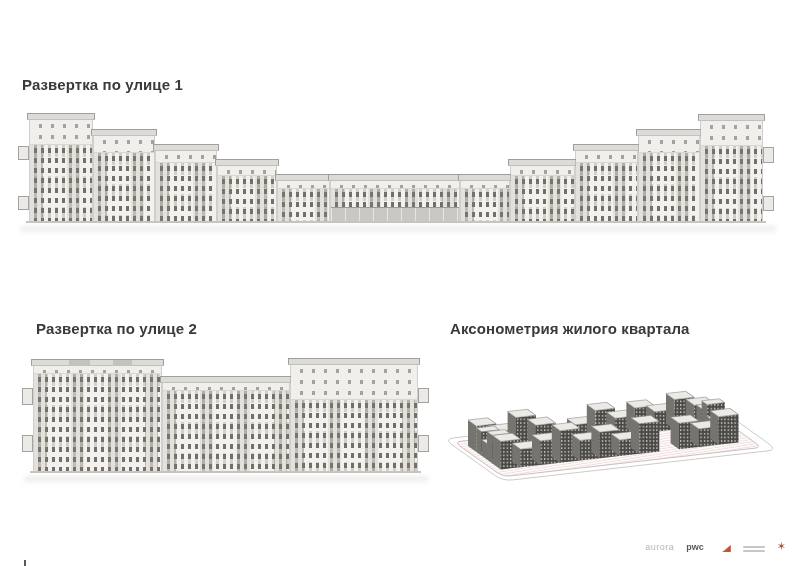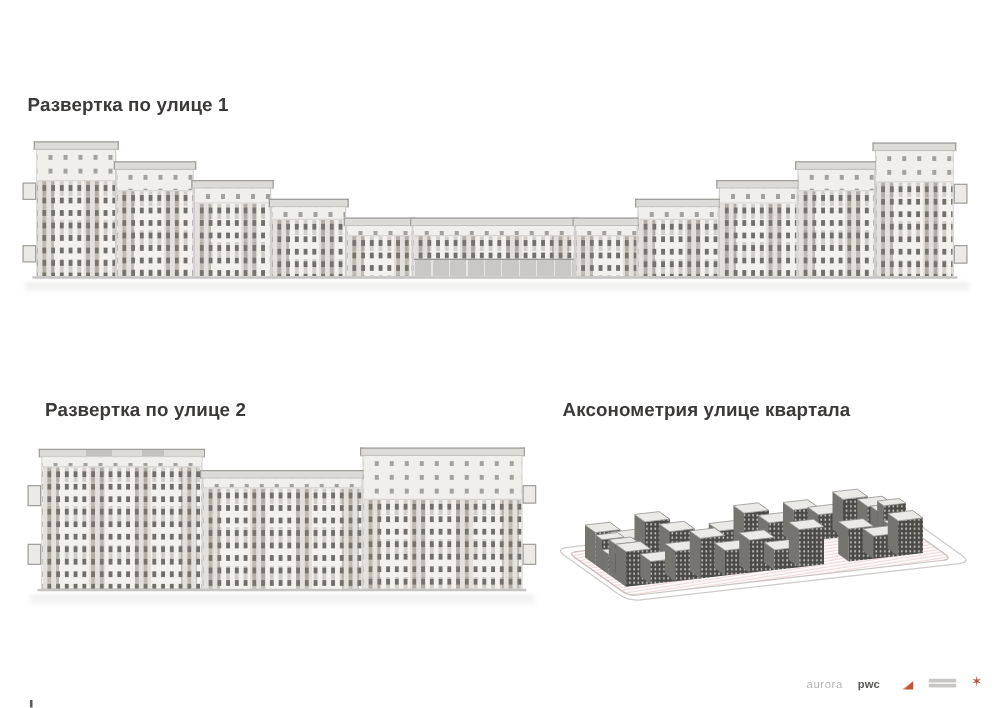--- a/index.html
+++ b/index.html
@@ -54,35 +54,35 @@
   #shadow2{left:24px;top:476px;width:404px;}
 
   
   #axon{position:absolute;left:448px;top:360px;width:348px;height:152px;}
   #axon svg{display:block;}
 
   
   #footer-pagenum{position:absolute;left:24px;top:540px;display:flex;align-items:center;gap:4px;}
   #footer-pagenum .bar{width:2px;height:11px;background:#5a5a58;}
   #footer-pagenum .num{font-size:9px;color:#9a9a98;margin-top:40px;}
-  #footer-logos{position:absolute;right:14px;top:541px;display:flex;align-items:center;gap:12px;}
+  #footer-logos{position:absolute;right:14px;top:541px;display:flex;align-items:flex-end;gap:12px;}
   .logo-aurora{font-size:9px;color:#b7b6b4;letter-spacing:.5px;}
   .logo-pwc{font-size:9px;font-weight:bold;color:#5b5a58;display:flex;align-items:flex-end;gap:18px;}
   .pwc-mark{width:9px;height:7px;background:
      linear-gradient(135deg,#d98a6a 0 55%,#c2543a 55%);clip-path:polygon(0 100%,100% 0,100% 100%);}
   .logo-partner{display:flex;flex-direction:column;gap:1.5px;}
   .logo-partner i{display:block;width:22px;height:2.5px;background:#c8c7c5;border-radius:1px;}
   .logo-star{font-size:11px;color:#b5543f;line-height:1;}
 </style>
 </head>
 <body>
 
 <div class="title" id="title-street1">Развертка по улице 1</div>
 <div class="title" id="title-street2">Развертка по улице 2</div>
-<div class="title" id="title-axon">Аксонометрия улице квартала</div>
+<div class="title" id="title-axon">Аксонометрия жилого квартала</div>
 
 <div class="elev" id="elev1">
     <div class="sec" style="width: 64px; height: 108px;">
       <div class="roof"></div>
       <div class="pent" style="height: 24px;"></div>
       <div class="face"></div>
     </div>
     <div class="sec" style="width: 62px; height: 92px;">
       <div class="roof"></div>
       <div class="pent" style="height: 16px;"></div>

